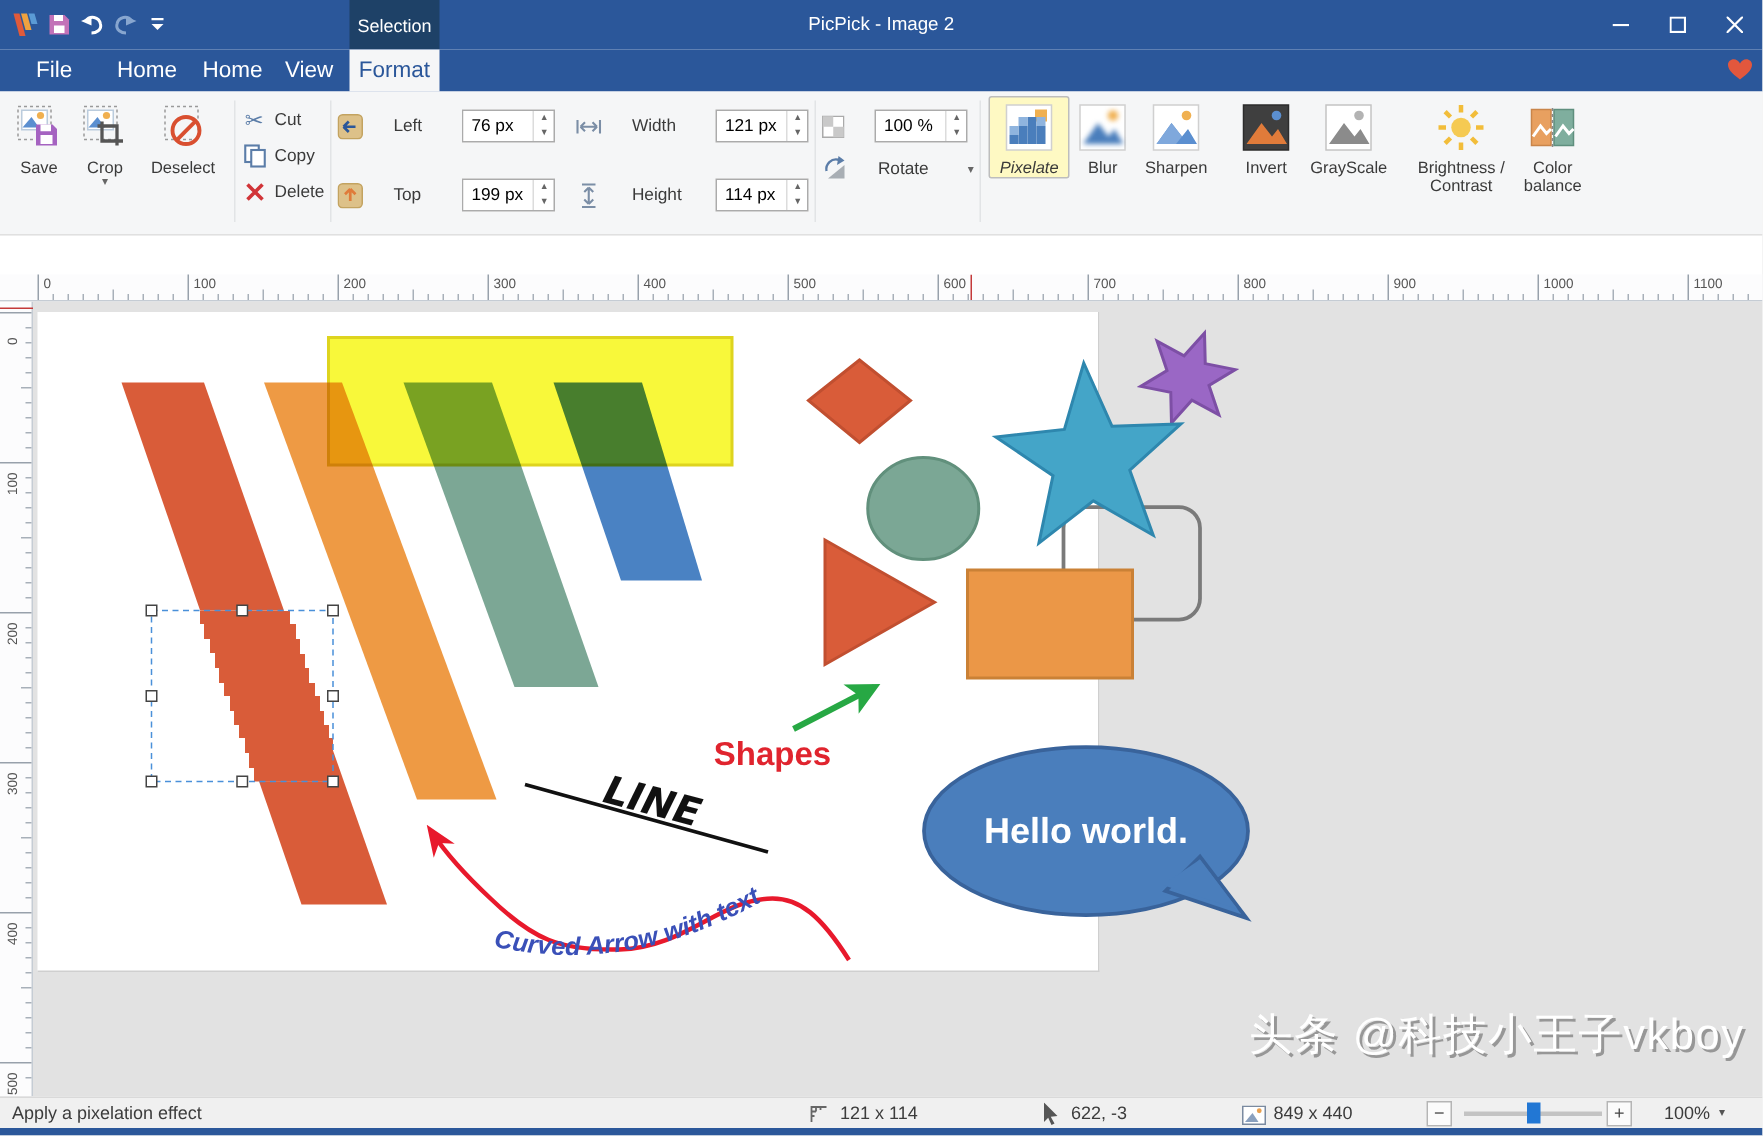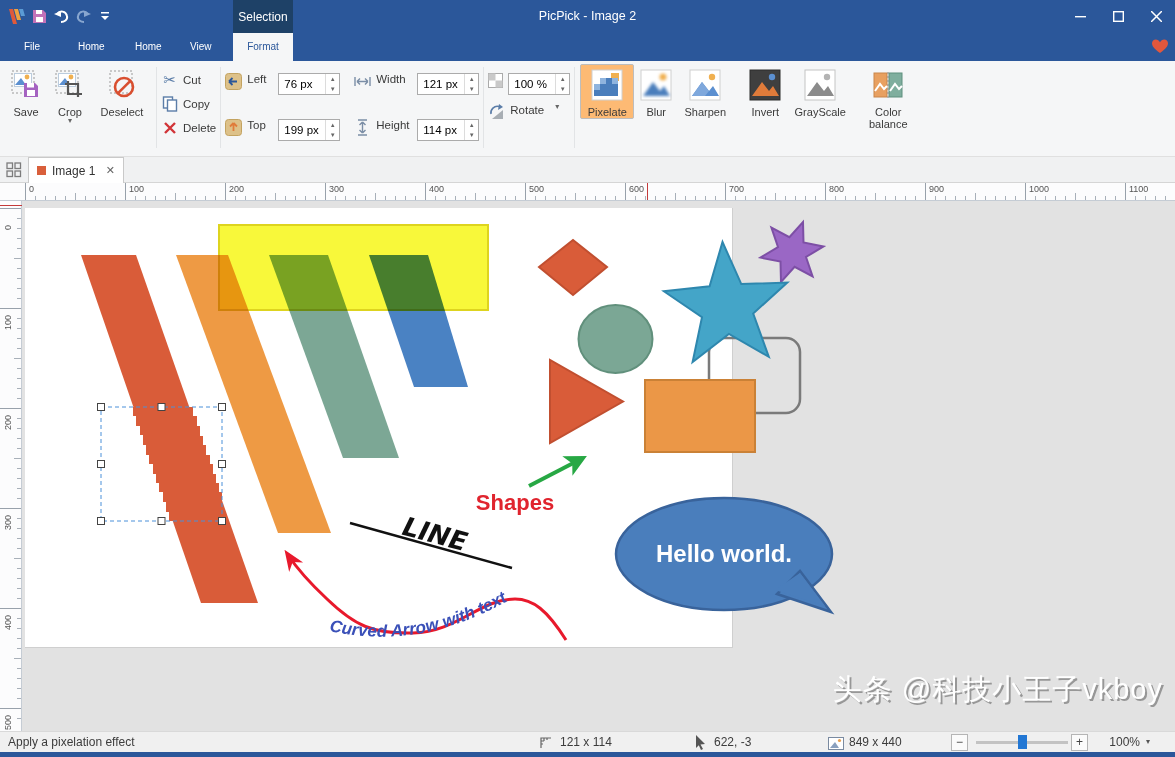--- a/index.html
+++ b/index.html
@@ -13,39 +13,39 @@
   .qat-btn { width:22px; height:20px; display:flex; align-items:center; justify-content:center; }
   #win-title { position:absolute; left:0; top:0; width:100%; height:33px; line-height:33px;
                text-align:center; color:#fff; font-size:12.5px; pointer-events:none; }
   .win-controls { position:absolute; right:0; top:0; display:flex; height:33px; }
   .win-btn { width:38px; height:33px; display:flex; align-items:center; justify-content:center; }
   .ctx-header { position:absolute; left:233px; top:0; width:60px; height:33px; background:#1e4167;
                 color:#fff; font-size:12px; display:flex; align-items:center; justify-content:center; }
 
   
   #menubar { position:absolute; left:0; top:33px; width:1175px; height:28px; background:#2b579a; }
-  .mtab { position:absolute; top:0; height:28px; line-height:28px; padding:0 12px; color:#fff; font-size:10px; }
+  .mtab { position:absolute; top:0; height:28px; line-height:28px; padding:0 12px; color:#fff; font-size:15px; }
   .mtab.active { background:#f5f6f7; color:#2b579a; }
   #heart { position:absolute; right:6px; top:5px; }
 
   
   #ribbon { position:absolute; left:0; top:61px; width:1175px; height:96px; background:#f5f6f7;
             border-bottom:1px solid #e0e0e0; display:flex; align-items:stretch; padding:3px 4px 0 4px; }
   .rgroup { position:relative; display:flex; align-items:flex-start; }
   .rdiv { width:1px; background:#e2e4e6; margin:3px 4px 8px 4px; }
   .lbtn { display:flex; flex-direction:column; align-items:center; padding-top:3px; margin:0 1px;
           font-size:11px; line-height:12px; text-align:center; border:1px solid transparent; border-radius:2px; }
   .lbtn .ic { width:34px; height:34px; display:flex; align-items:center; justify-content:center; margin-bottom:4px; }
-  .lbtn.selected { background:#fdba74; border-color:#bdbdbd; }
+  .lbtn.selected { background:#fef9c3; border-color:#bdbdbd;font-style:italic; }
   .caret { font-size:8px; color:#666; line-height:6px; }
   .smallrows { display:flex; flex-direction:column; justify-content:flex-start; gap:4px; padding-top:6px; }
   .sbtn { display:flex; align-items:center; gap:5px; height:20px; font-size:11.5px; }
   .sbtn .ic16 { width:17px; height:17px; display:flex; align-items:center; justify-content:center; }
   .fieldgrid { display:grid; grid-template-columns:auto auto; grid-column-gap:14px; grid-row-gap:9px; padding-top:9px; }
-  .frow { display:flex; align-items:flex-start; gap:5px; font-size:11.5px; }
+  .frow { display:flex; align-items:center; gap:20px; font-size:11.5px; }
   .spinbox { display:flex; width:62px; height:22px; border:1px solid #ababab; background:#fff; }
   .spinbox input { border:0; outline:0; width:46px; font-size:11.5px; padding-left:5px; font-family:"Liberation Sans",sans-serif; }
   .spincol { width:14px; display:flex; flex-direction:column; border-left:1px solid #dcdcdc; }
   .spincol div { flex:1; font-size:6px; color:#666; display:flex; align-items:center; justify-content:center; }
   .grouplabel { position:absolute; bottom:2px; left:0; width:100%; text-align:center; font-size:11px; color:#6d6d6d; }
 
   
   #tabstrip { position:absolute; left:0; top:157px; width:1175px; height:26px; background:#f0f1f2;
               border-bottom:1px solid #d5d5d5; }
   #gridbtn { position:absolute; left:6px; top:5px; }
@@ -377,52 +377,53 @@
         <span class="ic">
           <svg width="32" height="32">
               <rect x="1" y="1" width="30" height="30" fill="#fff" stroke="#c4c4c4"></rect>
               <circle cx="23" cy="8" r="3.2" fill="#b3b3b3"></circle>
               <polygon points="3,27 13,13 20,22 24,17 30,27" fill="#8b8b8b"></polygon>
             </svg>
         </span>
         <span>GrayScale</span>
       </div>
       <div class="rdiv" style="margin-top:6px"></div>
+      <div class="lbtn" style="width:66px">
+        <span class="ic">
+          <svg width="34" height="34">
+              <g stroke="#f2bd3a" stroke-width="3">
+                <line x1="17" y1="2" x2="17" y2="7"></line>
+                <line x1="17" y1="27" x2="17" y2="32"></line>
+                <line x1="2" y1="17" x2="7" y2="17"></line>
+                <line x1="27" y1="17" x2="32" y2="17"></line>
+                <line x1="6.4" y1="6.4" x2="10" y2="10"></line>
+                <line x1="24" y1="24" x2="27.6" y2="27.6"></line>
+                <line x1="6.4" y1="27.6" x2="10" y2="24"></line>
+                <line x1="24" y1="10" x2="27.6" y2="6.4"></line>
+              </g>
+              <circle cx="17" cy="17" r="6.5" fill="#f5ca52"></circle>
+            </svg>
+        </span>
+        <span>Brightness / Contrast</span>
+      </div>
       <div class="lbtn" style="width:52px">
         <span class="ic">
           <svg width="32" height="32">
               <rect x="2" y="4" width="13" height="24" fill="#e8a060" stroke="#c9854a"></rect>
               <path d="M3,22 l5,-7 4,5 3,-3" stroke="#fff" stroke-width="2" fill="none"></path>
               <rect x="17" y="4" width="13" height="24" fill="#7fae9e" stroke="#5f8f7e"></rect>
               <path d="M18,22 l5,-7 4,5 3,-3" stroke="#fff" stroke-width="2" fill="none"></path>
               <line x1="16" y1="3" x2="16" y2="29" stroke="#888" stroke-dasharray="2,2"></line>
             </svg>
         </span>
         <span>Color balance</span>
       </div>
     </div>
   </div>
 
-  <div id="tabstrip">
-    <span id="gridbtn">
-      <svg width="16" height="16">
-          <g fill="none" stroke="#7c7c7c" stroke-width="1.3">
-            <rect x="1" y="1" width="5.5" height="5.5"></rect>
-            <rect x="9" y="1" width="5.5" height="5.5"></rect>
-            <rect x="1" y="9" width="5.5" height="5.5"></rect>
-            <rect x="9" y="9" width="5.5" height="5.5"></rect>
-          </g>
-        </svg>
-    </span>
-    <div class="doctab">
-      <span class="sq"></span>
-      <span class="lbl">Image 1</span>
-      <span class="x">✕</span>
-    </div>
-  </div>
 
   <div id="hruler">
       <div id="hcursor" style="left: 647px;"></div>
       <div class="tick major" style="left: 25px;"></div>
       <div class="tick" style="left: 35px;"></div>
       <div class="tick" style="left: 45px;"></div>
       <div class="tick" style="left: 55px;"></div>
       <div class="tick" style="left: 65px;"></div>
       <div class="tick mid" style="left: 75px;"></div>
       <div class="tick" style="left: 85px;"></div>

